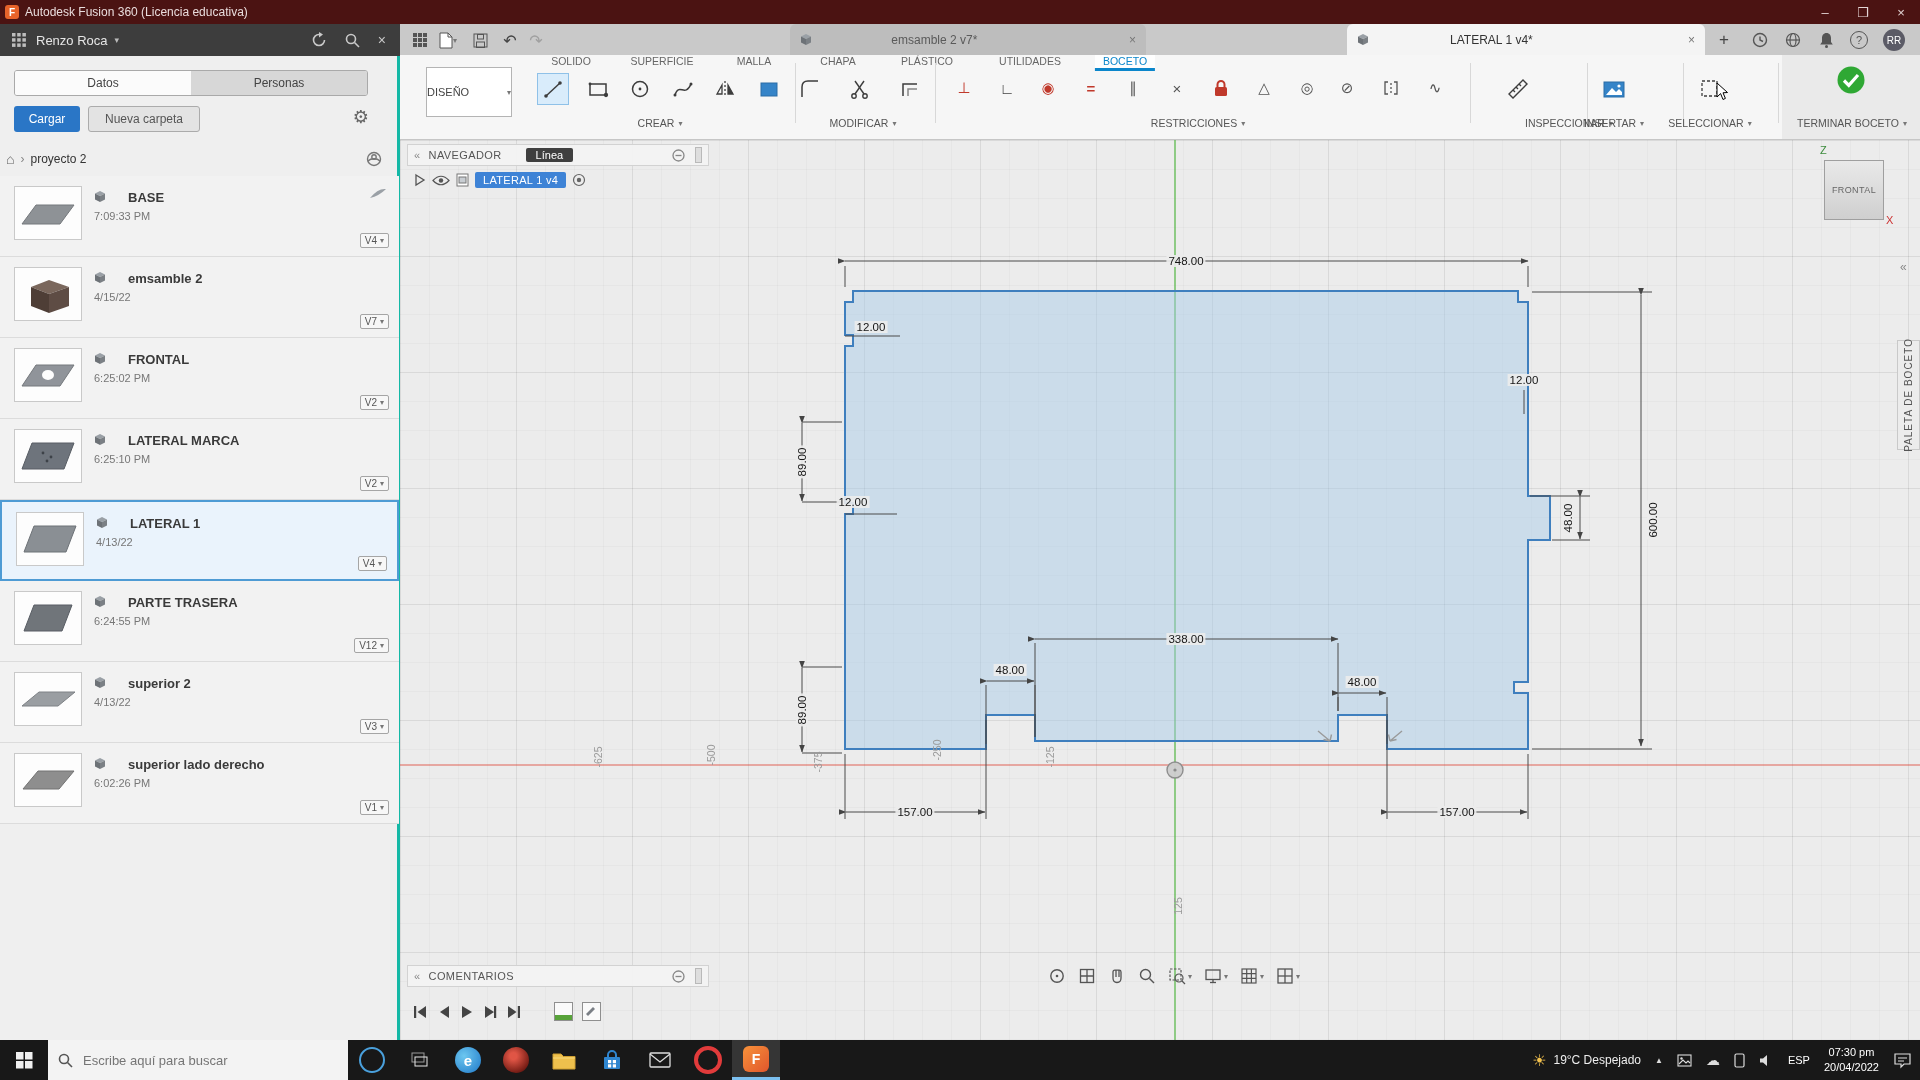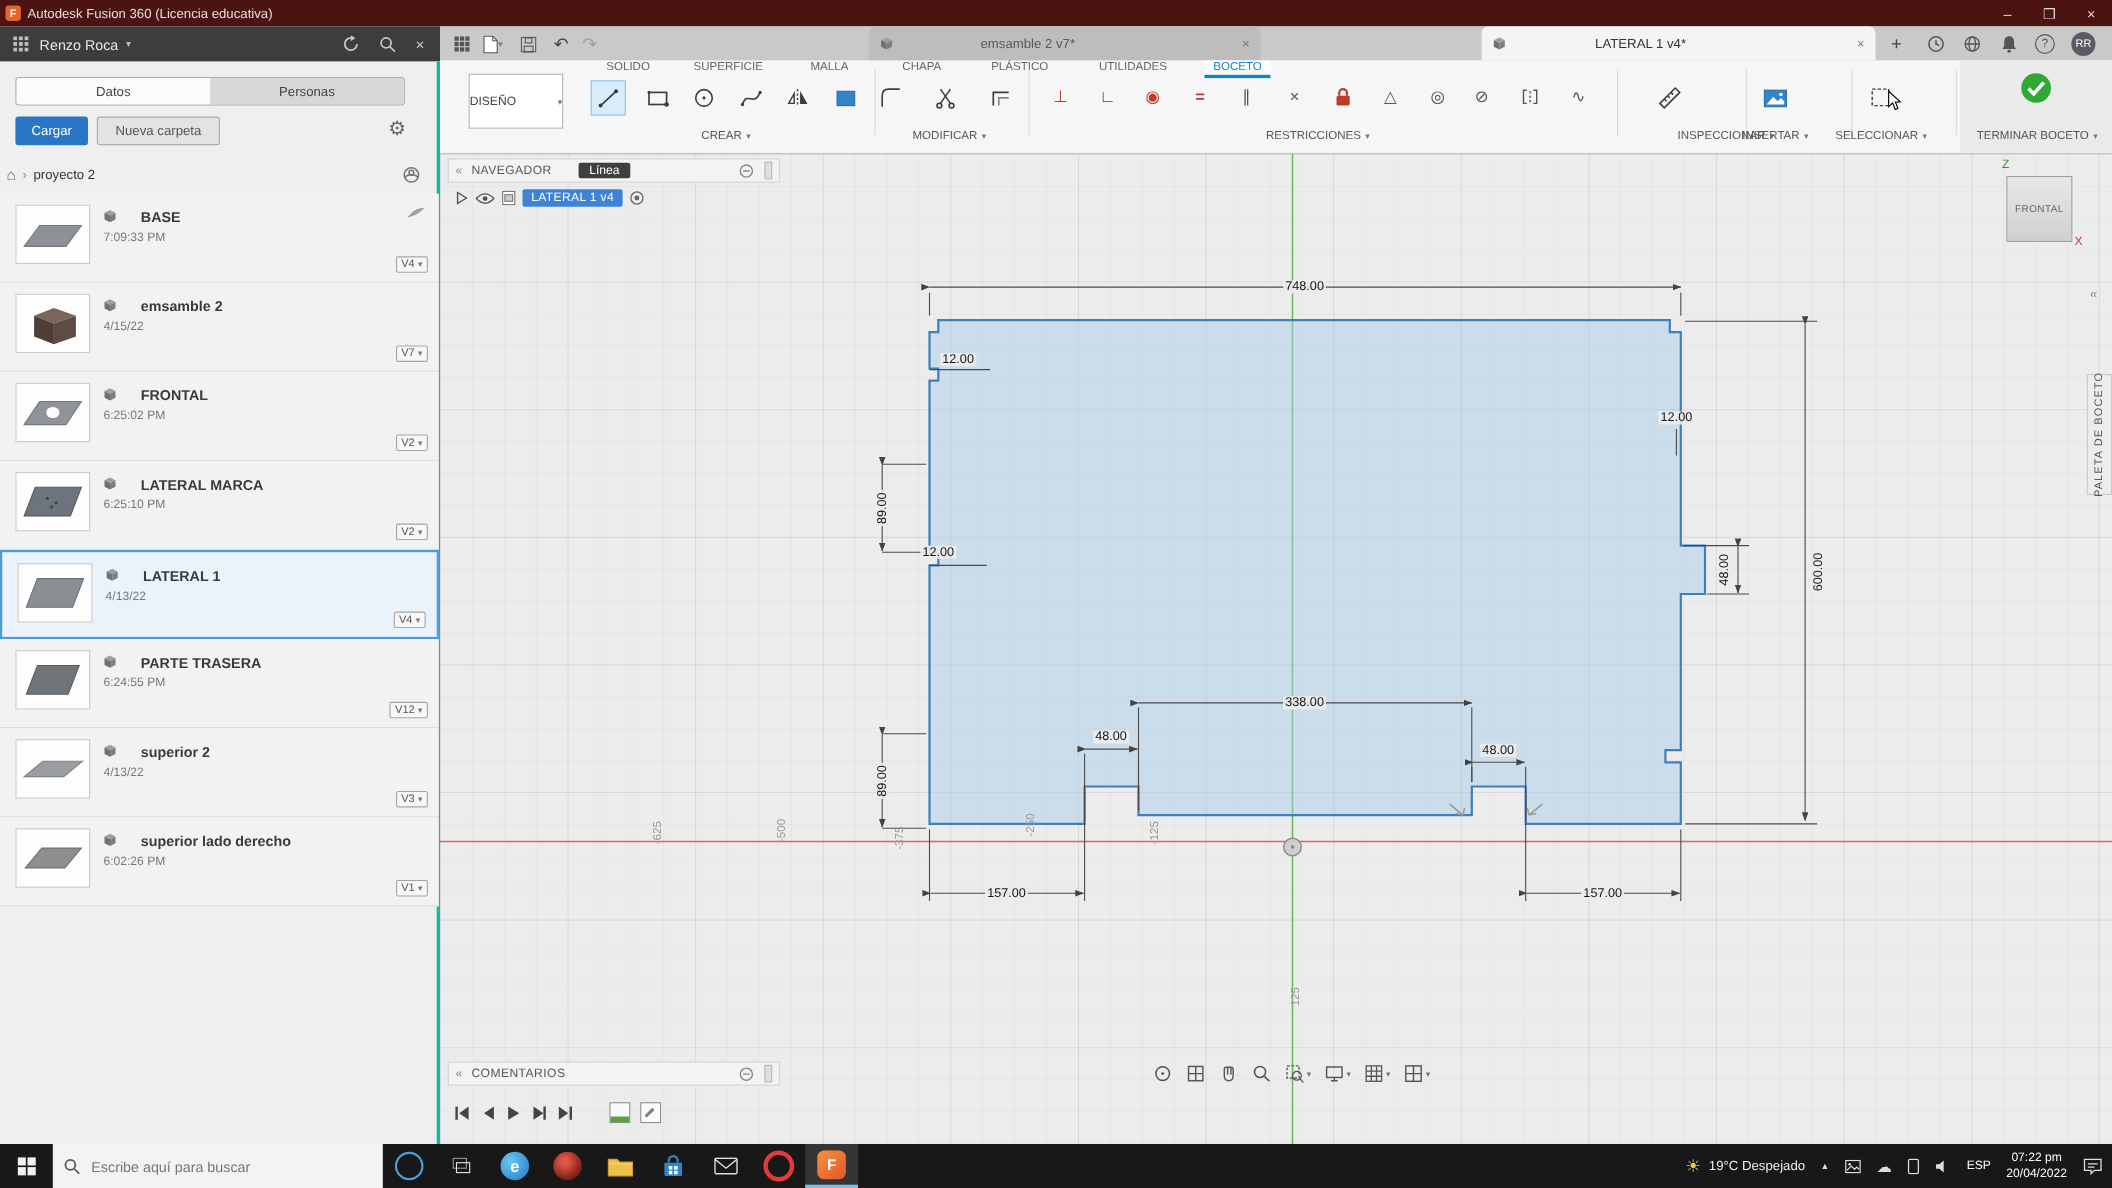--- a/index.html
+++ b/index.html
@@ -959,21 +959,21 @@
             <rect x="1" y="1" width="9" height="13" rx="1.5"></rect>
           </svg>
         </span>
       <span>
           <svg width="15" height="13" fill="#ddd">
             <path d="M1,4.5 v4 h3 l4,3.5 V1 L4,4.5 Z"></path>
           </svg>
         </span>
       <span style="color:#fff;font-size:11px">ESP</span>
       <span class="clock">
-        <span>07:22 pm</span><br>
+        <span>07:30 pm</span><br>
         <span>20/04/2022</span>
       </span>
       <span>
           <svg width="19" height="17" fill="none" stroke="#ddd" stroke-width="1.2">
             <path d="M2,2 h15 v10 h-6 l-3,3 v-3 H2 Z"></path>
             <path d="M5,6 h9 M5,9 h6"></path>
           </svg>
         </span>
     </span>
   </div>

